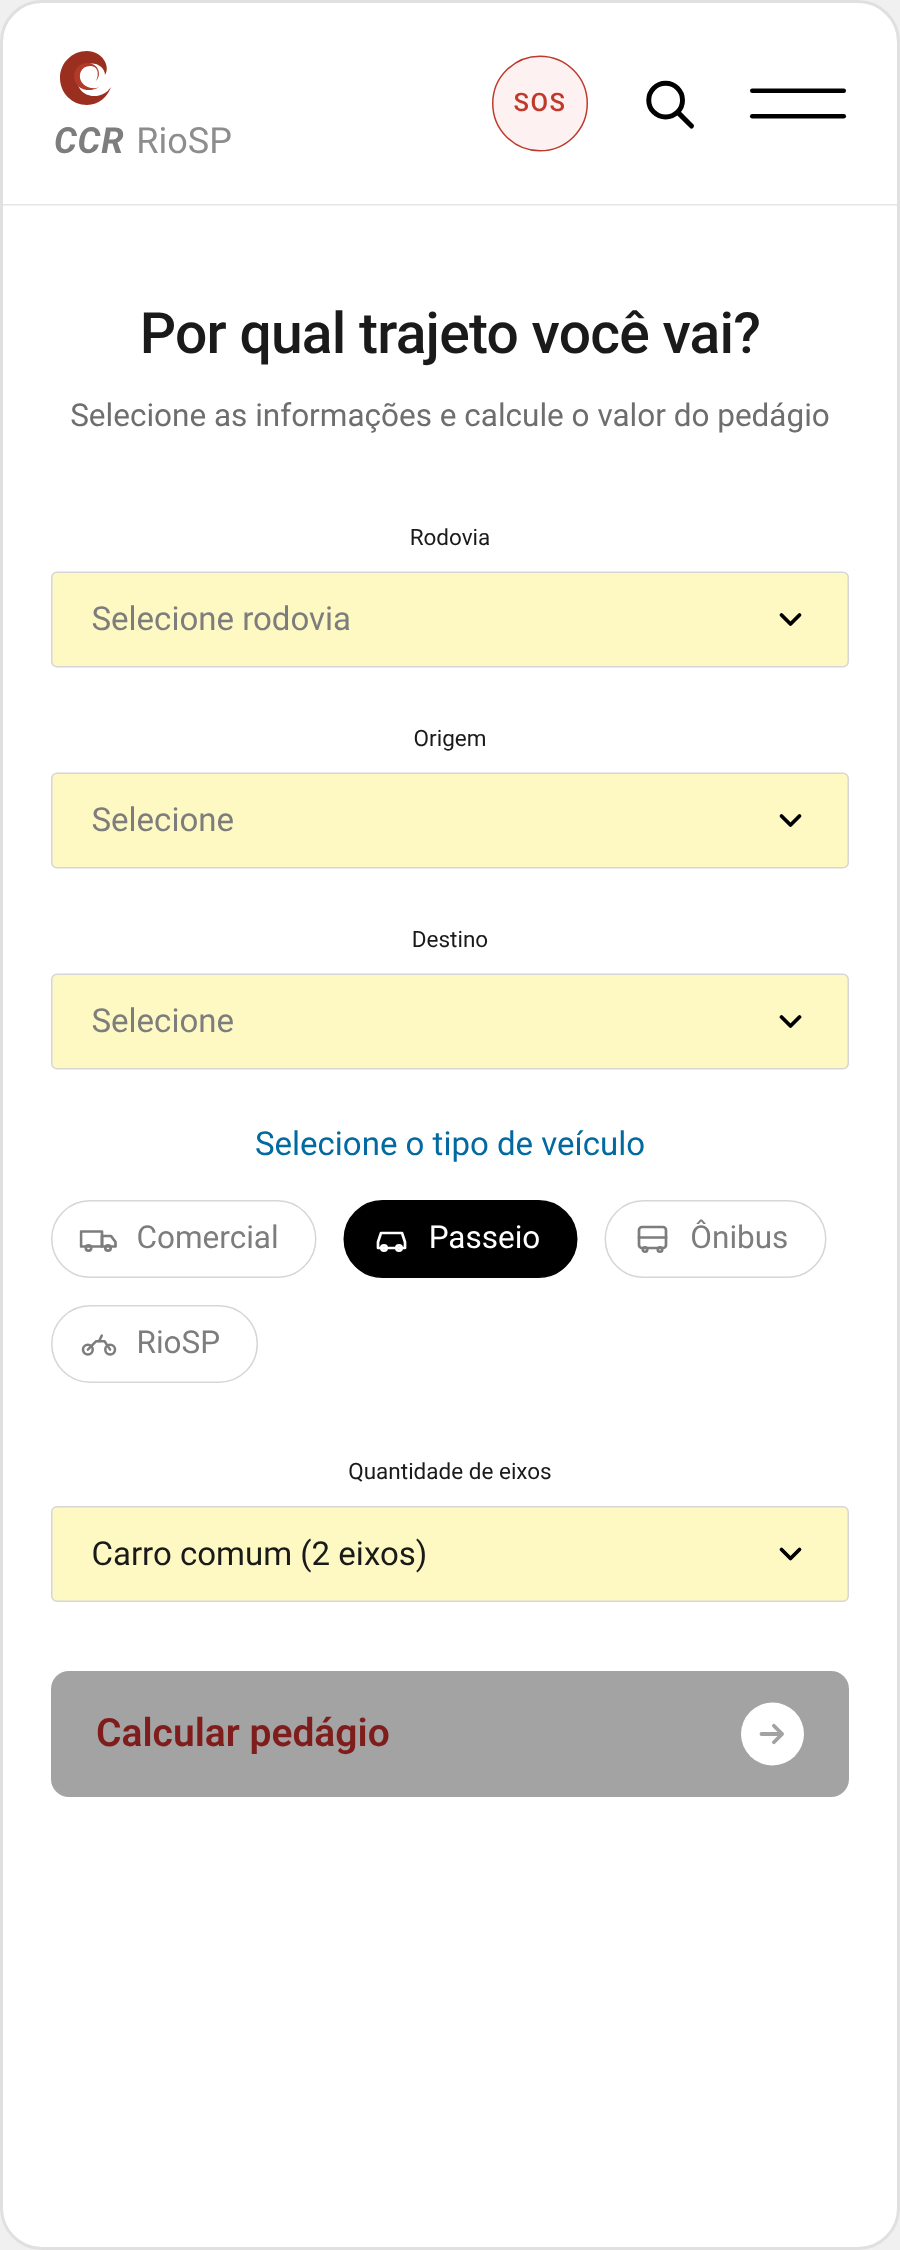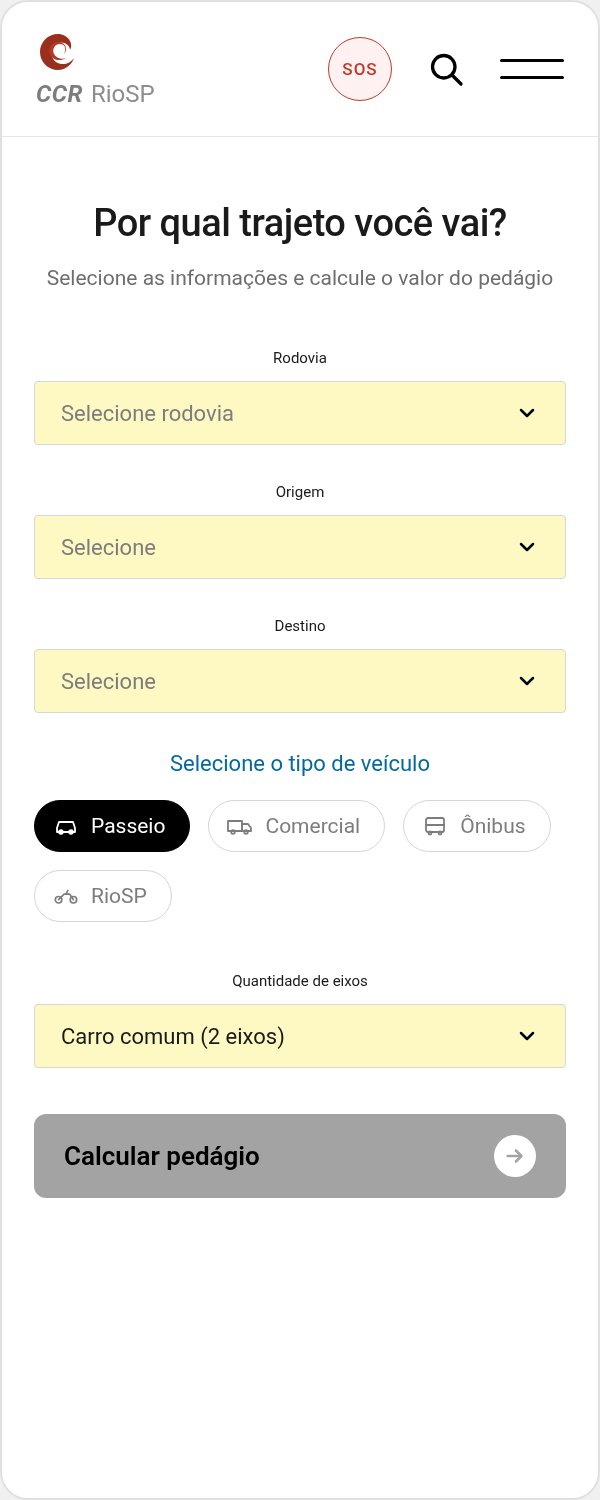--- a/index.html
+++ b/index.html
@@ -183,21 +183,21 @@
     border-radius: 12px;
     background: #a3a3a3;
     display: flex;
     align-items: center;
     justify-content: space-between;
     padding: 0 30px;
     margin-top: 46px;
     cursor: pointer;
   }
   .cta-label {
-    color: #000000;
+    color: #7f1d1d;
     font-size: 26px;
     font-weight: 600;
   }
   .cta-arrow {
     width: 42px;
     height: 42px;
     border-radius: 50%;
     background: #fff;
     display: flex;
     align-items: center;
@@ -262,41 +262,41 @@
     <div class="field-label">Destino</div>
     <div class="select">
       <span class="select-text">Selecione</span>
       <svg class="chev" viewBox="0 0 24 24" fill="none" stroke="#000" stroke-width="2.5" stroke-linecap="round" stroke-linejoin="round">
           <polyline points="6 9 12 15 18 9"></polyline>
         </svg>
     </div>
 
     <div class="section-label">Selecione o tipo de veículo</div>
     <div class="chips">
-      <div class="chip active">
-        <span class="ico">
-          <svg width="24" height="18" viewBox="0 0 24 18" fill="none" stroke="#fff" stroke-width="1.8" stroke-linecap="round" stroke-linejoin="round">
-            <path d="M3 11 L5 5 L19 5 L21 11 L21 15 L3 15 Z"></path>
-            <circle cx="7" cy="15" r="1.8"></circle>
-              <circle cx="17" cy="15" r="1.8"></circle>
-          </svg>
-        </span>
-        <span>Passeio</span>
-      </div>
       <div class="chip">
         <span class="ico">
           <svg width="26" height="18" viewBox="0 0 26 18" fill="none" stroke="#7d7d7d" stroke-width="1.8" stroke-linecap="round" stroke-linejoin="round">
             <rect x="1" y="4" width="14" height="10"></rect>
             <path d="M15 7 L21 7 L24 11 L24 14 L15 14 Z"></path>
             <circle cx="6" cy="15" r="1.8"></circle>
               <circle cx="19" cy="15" r="1.8"></circle>
           </svg>
         </span>
         <span>Comercial</span>
       </div>
+      <div class="chip active">
+        <span class="ico">
+          <svg width="24" height="18" viewBox="0 0 24 18" fill="none" stroke="#fff" stroke-width="1.8" stroke-linecap="round" stroke-linejoin="round">
+            <path d="M3 11 L5 5 L19 5 L21 11 L21 15 L3 15 Z"></path>
+            <circle cx="7" cy="15" r="1.8"></circle>
+              <circle cx="17" cy="15" r="1.8"></circle>
+          </svg>
+        </span>
+        <span>Passeio</span>
+      </div>
       <div class="chip">
         <span class="ico">
           <svg width="24" height="20" viewBox="0 0 24 20" fill="none" stroke="#7d7d7d" stroke-width="1.8" stroke-linecap="round" stroke-linejoin="round">
             <rect x="3" y="2" width="18" height="14" rx="2"></rect>
             <line x1="3" y1="9" x2="21" y2="9"></line>
             <circle cx="7" cy="17" r="1.5"></circle>
               <circle cx="17" cy="17" r="1.5"></circle>
           </svg>
         </span>
         <span>Ônibus</span>

